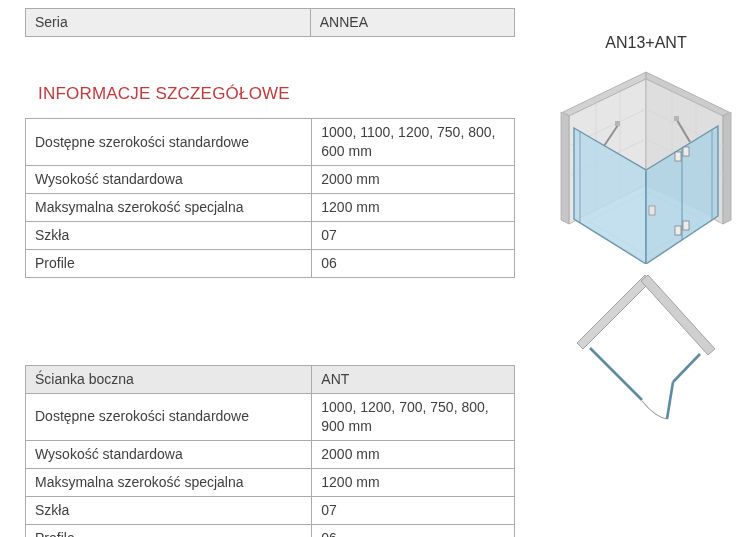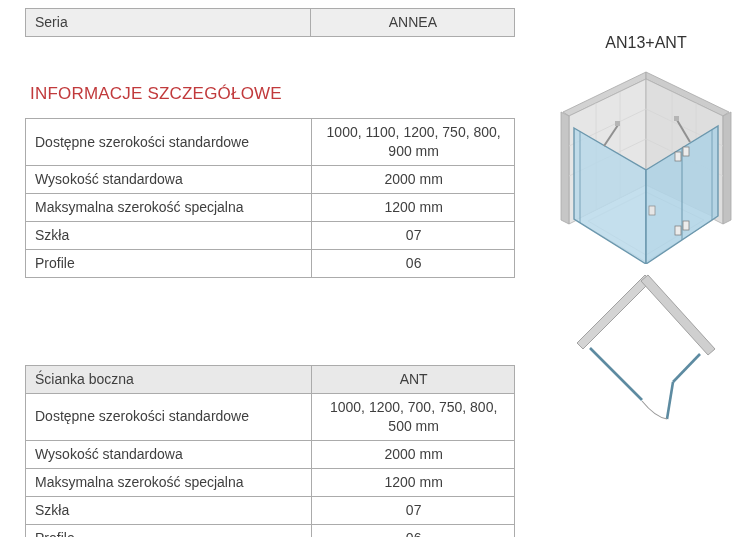--- a/index.html
+++ b/index.html
@@ -25,28 +25,28 @@
     font-size:14px;
     color:var(--text);
   }
   .spec-table td{
     border:1px solid var(--table-border);
     padding:4px 8px 4px 9px;
     vertical-align:middle;
     line-height:1.35;
   }
   .spec-table td.c1{width:280px;}
-  .spec-table td.c2{width:194px;text-align:center;}
+  .spec-table td.c2{width:194px;}
   .spec-table tr{height:20px;}
   .spec-table tr.tall{height:47px;}
   .spec-table tr.hdr td{background:var(--table-header-bg);}
   .spec-table tr.shade td{background:#eeeeee;}
   #info-table{top:8px;}
   #section-heading{
-    position:absolute;left:30px;top:84px;
+    position:absolute;left:38px;top:84px;
     font-size:17px;
     color:var(--heading-red);
     letter-spacing:0.2px;
   }
   #table-drzwi{top:118px;}
   #table-scianka{top:324px;margin-top:41px;}
   #diagram-block{
     position:absolute;left:552px;top:34px;width:188px;
   }
   #diagram-label{
@@ -69,21 +69,21 @@
     </tr>
   </tbody>
 </table>
 
 <div id="section-heading">INFORMACJE SZCZEGÓŁOWE</div>
 
 <table class="spec-table" id="table-drzwi">
   <tbody>
     <tr class="tall">
       <td class="c1">Dostępne szerokości standardowe</td>
-      <td class="c2">1000, 1100, 1200, 750, 800, 900 mm</td>
+      <td class="c2">1000, 1100, 1200, 750, 800, 600 mm</td>
     </tr>
     <tr>
       <td class="c1">Wysokość standardowa</td>
       <td class="c2">2000 mm</td>
     </tr>
     <tr>
       <td class="c1">Maksymalna szerokość specjalna</td>
       <td class="c2">1200 mm</td>
     </tr>
     <tr>
@@ -98,21 +98,21 @@
 </table>
 
 <table class="spec-table" id="table-scianka">
   <tbody>
     <tr class="hdr">
       <td class="c1">Ścianka boczna</td>
       <td class="c2">ANT</td>
     </tr>
     <tr class="tall">
       <td class="c1">Dostępne szerokości standardowe</td>
-      <td class="c2">1000, 1200, 700, 750, 800, 500 mm</td>
+      <td class="c2">1000, 1200, 700, 750, 800, 900 mm</td>
     </tr>
     <tr>
       <td class="c1">Wysokość standardowa</td>
       <td class="c2">2000 mm</td>
     </tr>
     <tr>
       <td class="c1">Maksymalna szerokość specjalna</td>
       <td class="c2">1200 mm</td>
     </tr>
     <tr>

